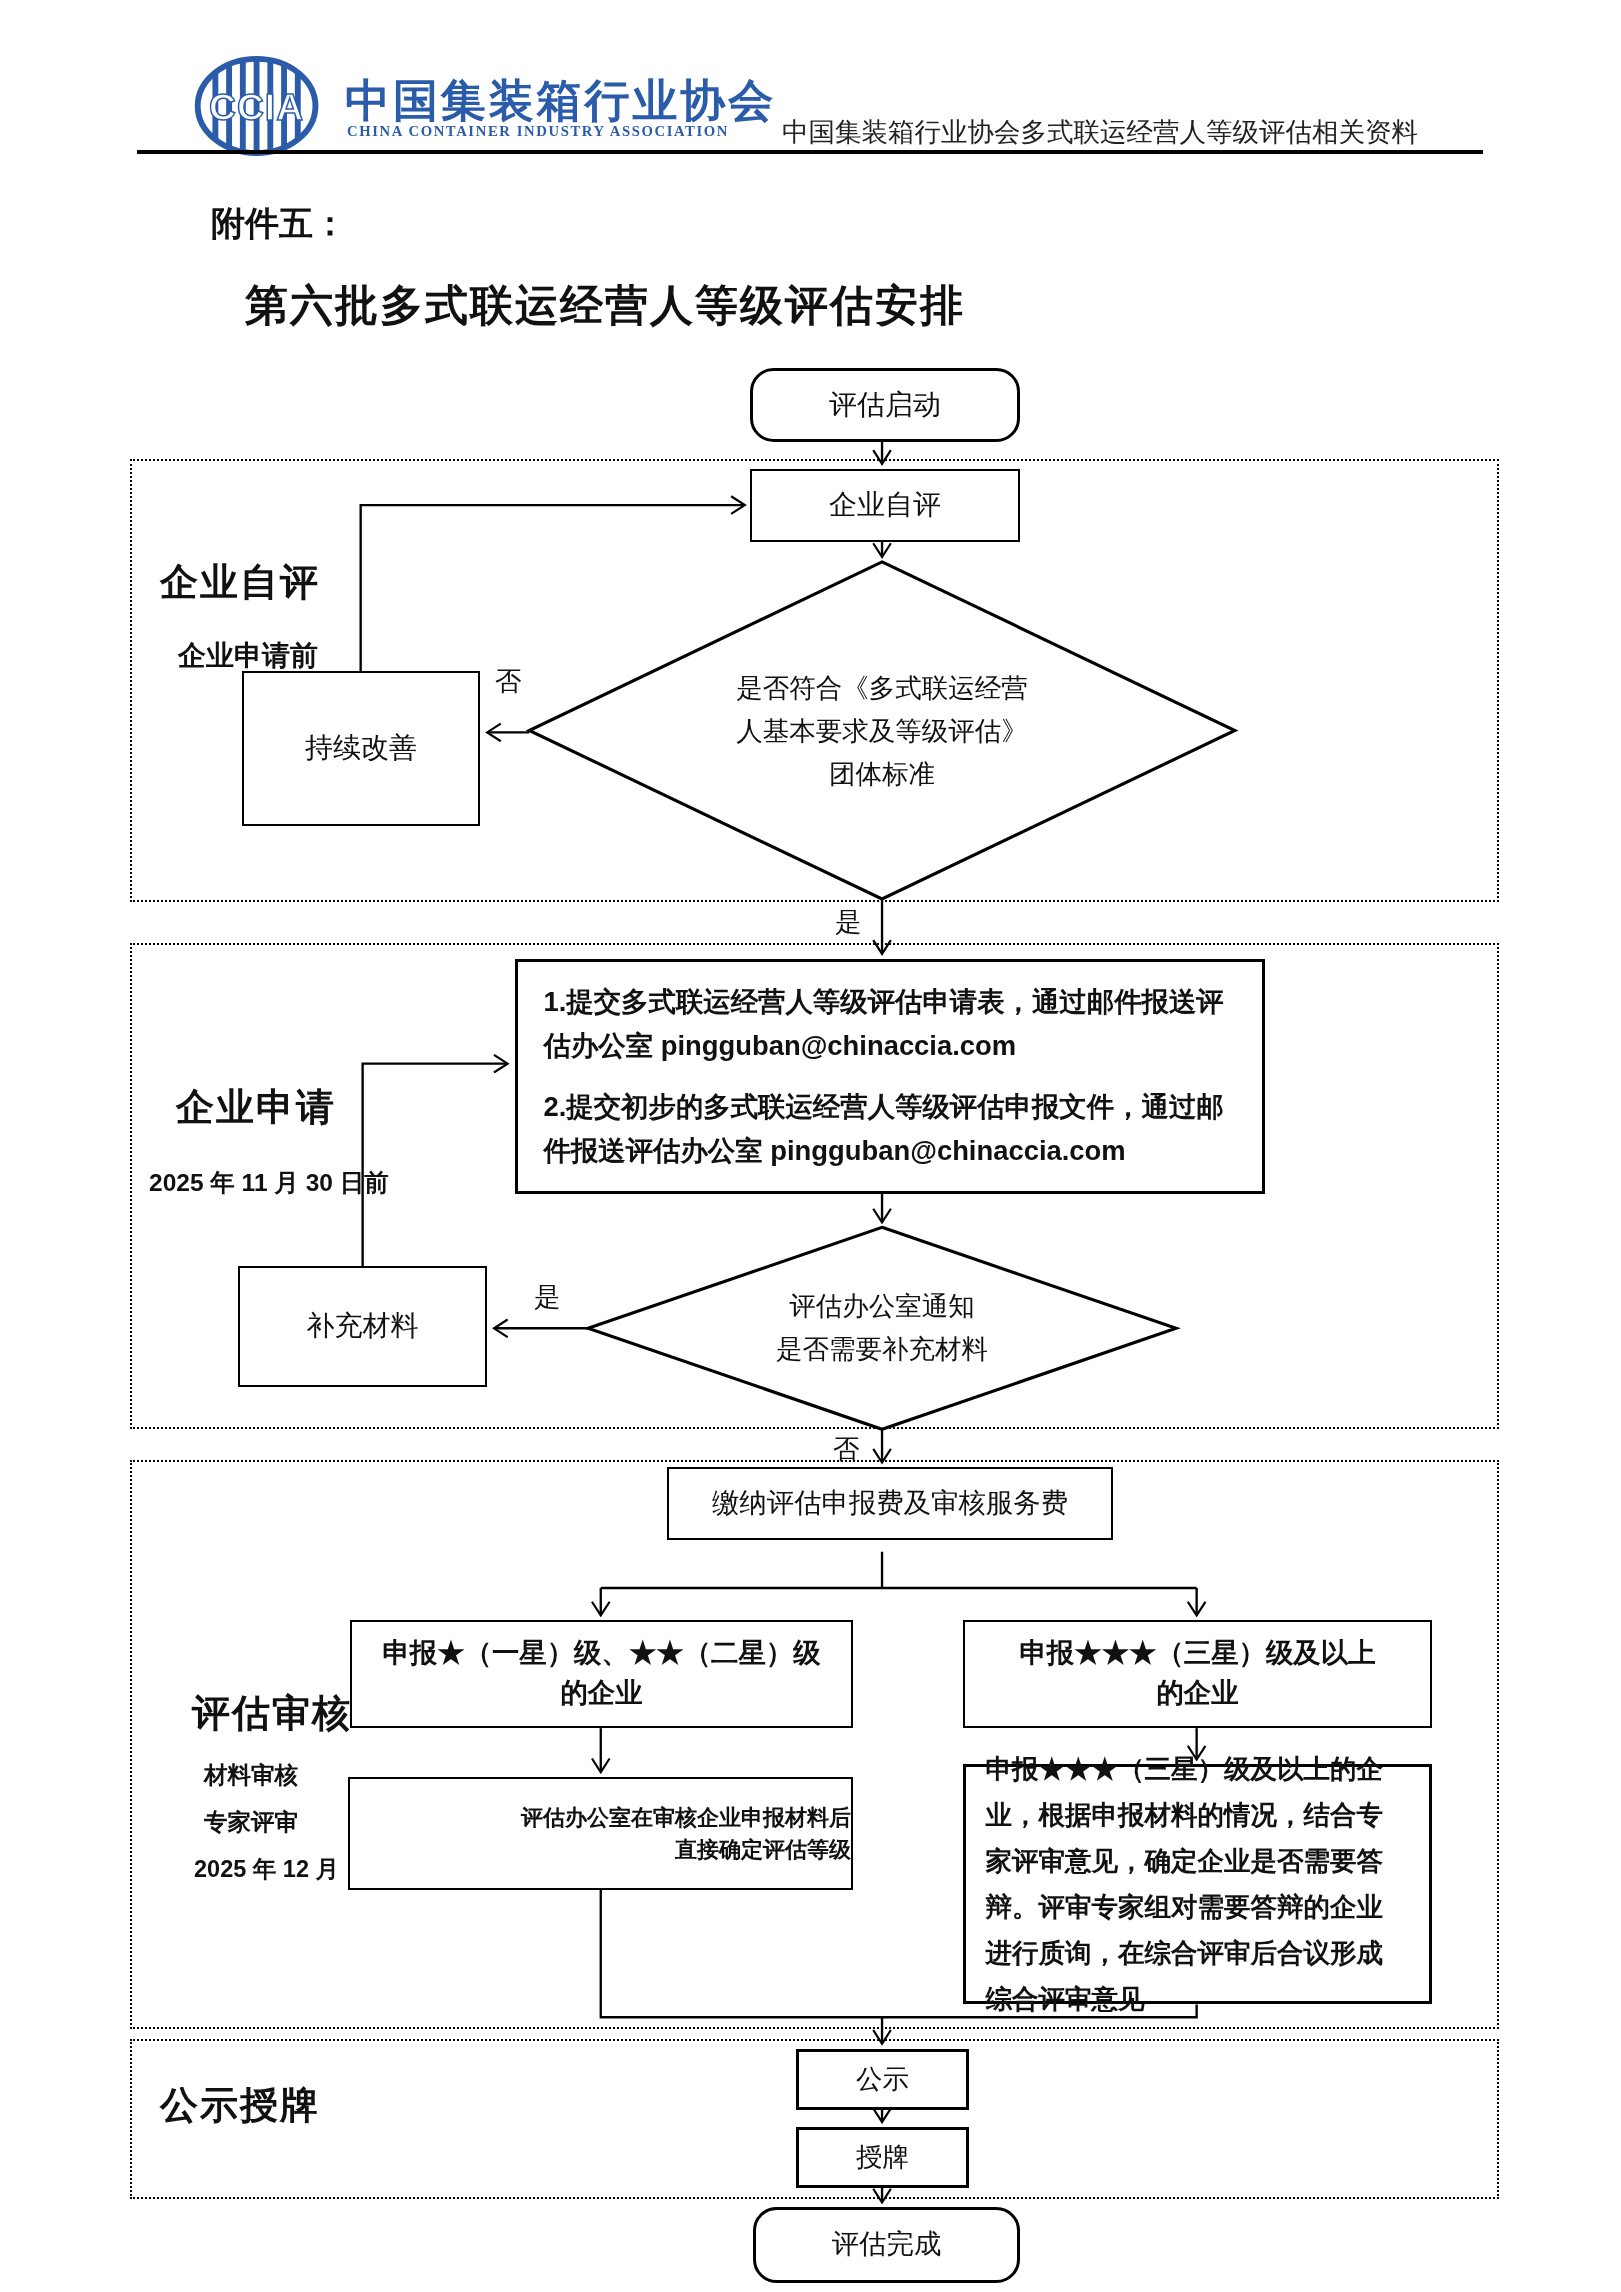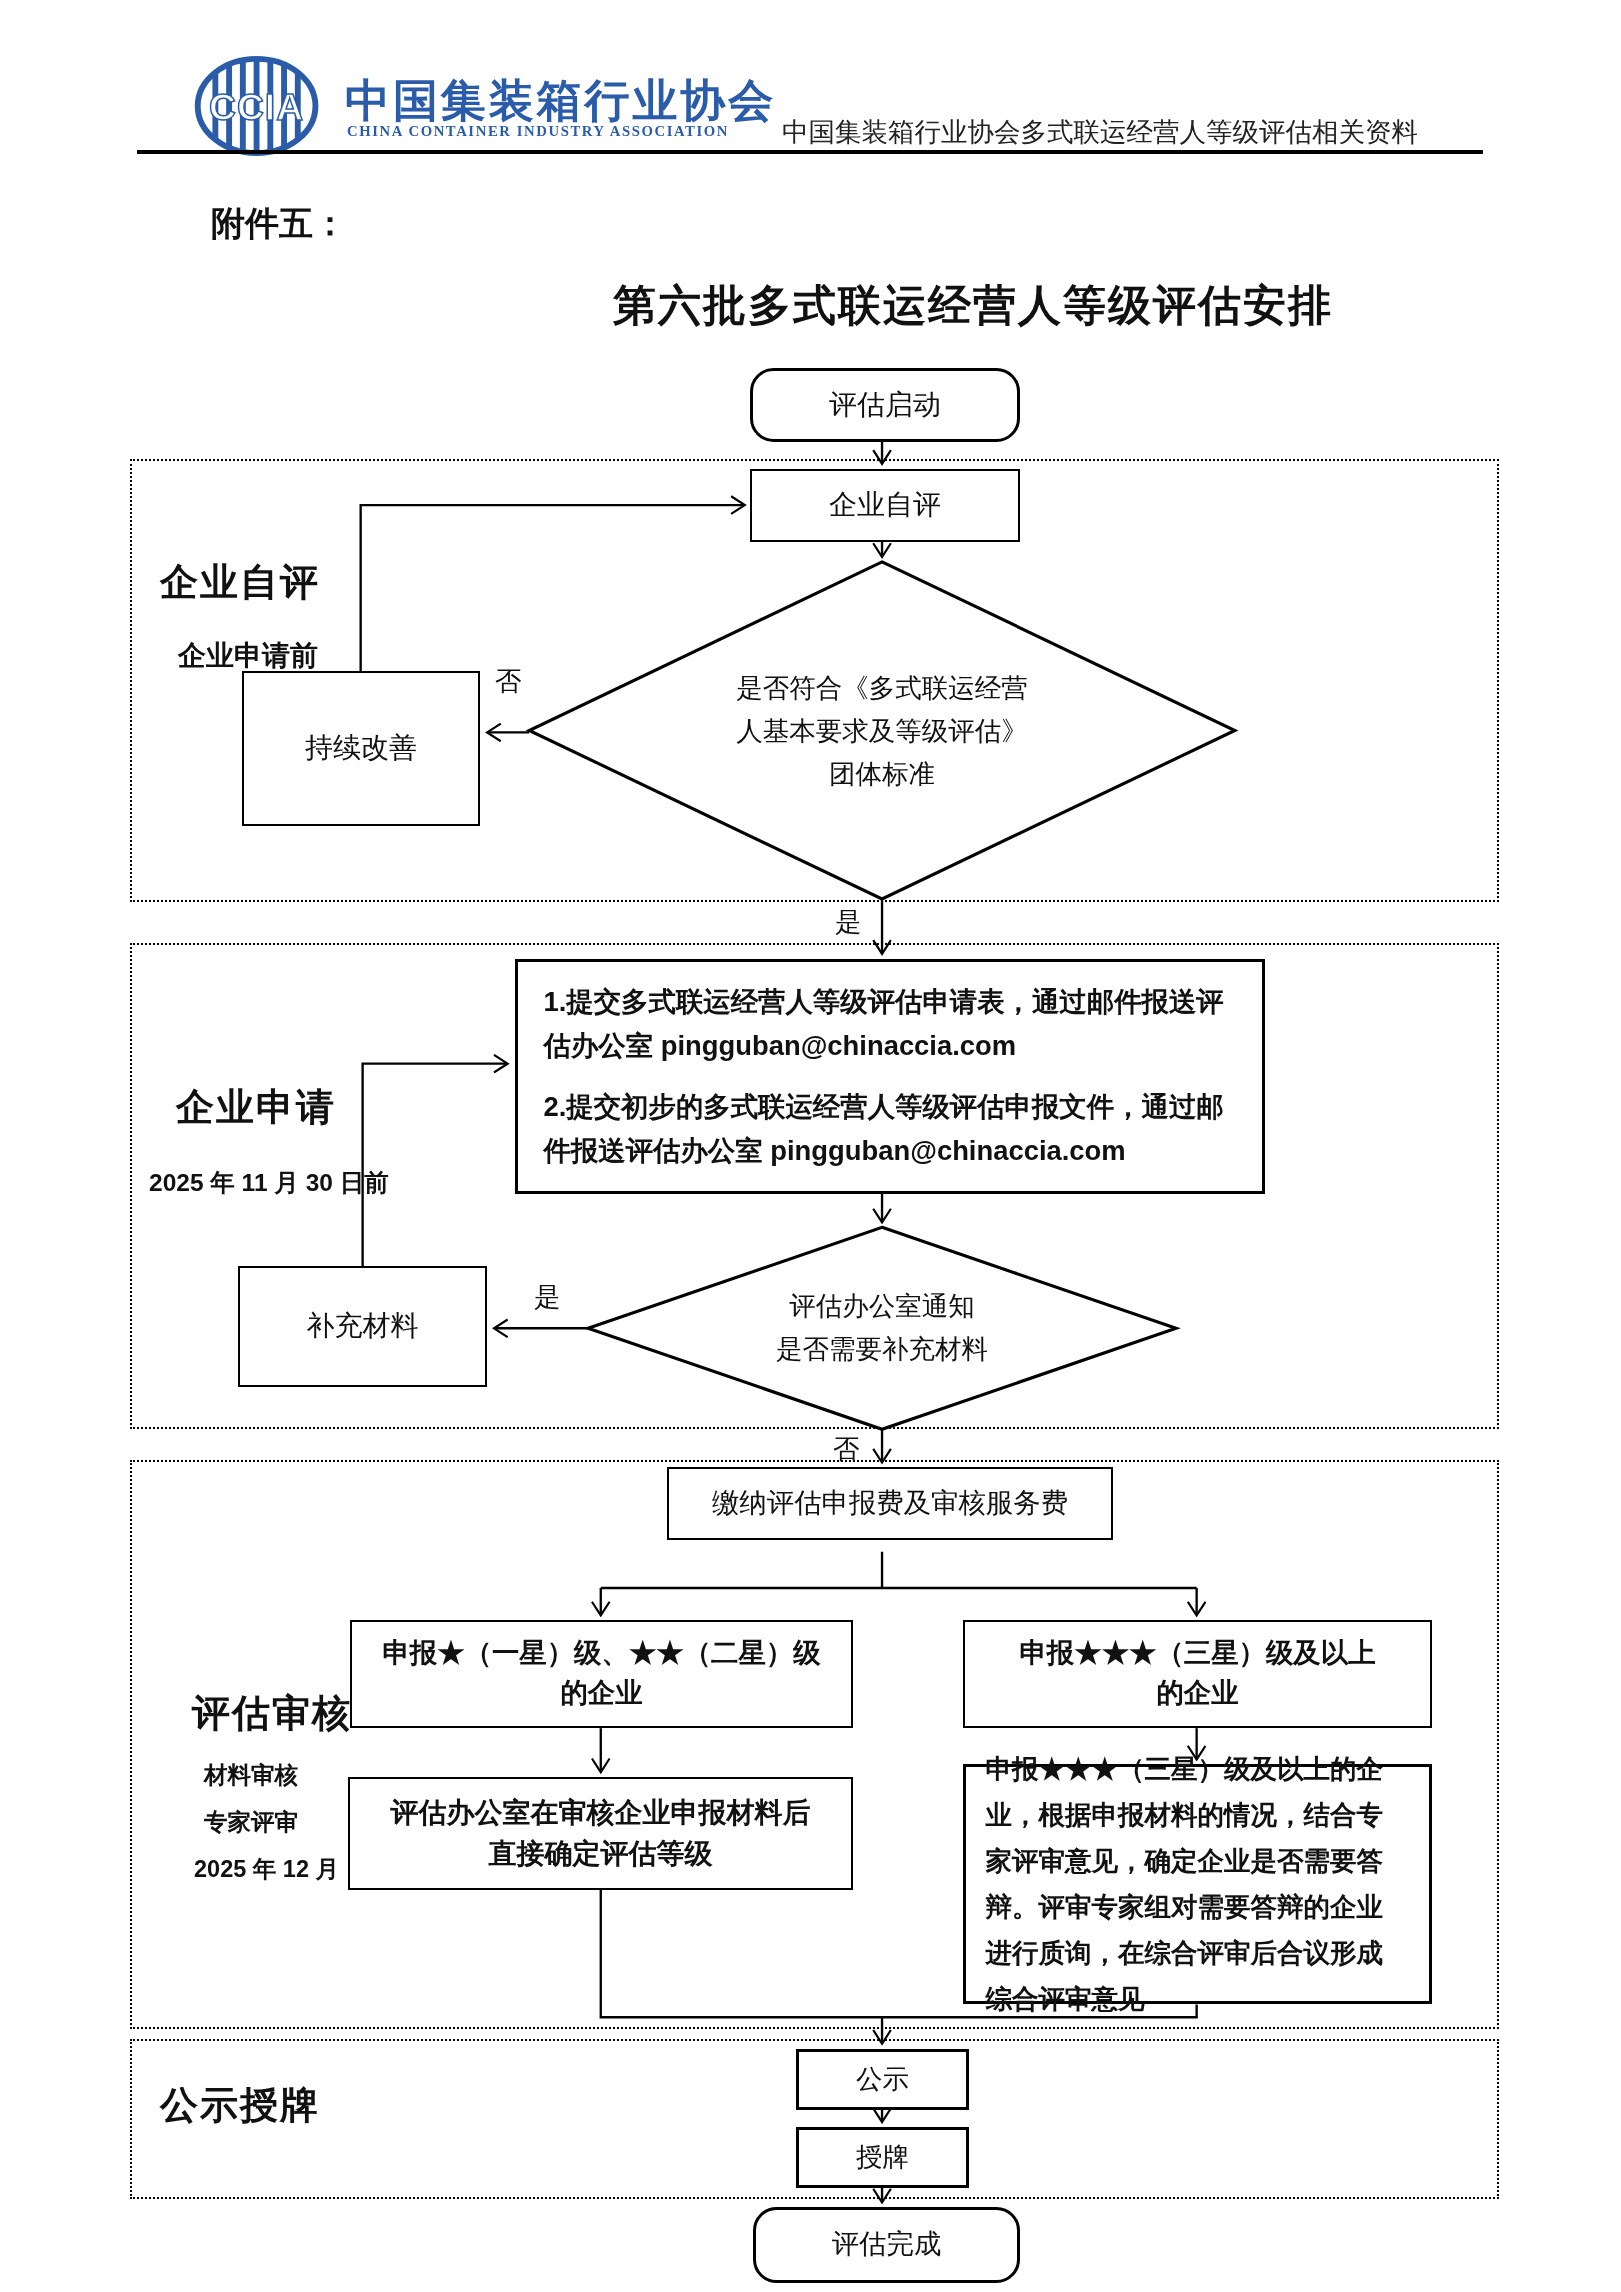--- a/index.html
+++ b/index.html
@@ -30,21 +30,21 @@
   }
   .flow-svg{position:absolute;left:0;top:0;z-index:2;}
   
   .org-cn{position:absolute;left:345px;top:71px;font-size:45px;font-weight:bold;color:#2a5caa;
     letter-spacing:2.9px;font-family:"Liberation Sans","DejaVu Sans",sans-serif;z-index:2;}
   .org-en{position:absolute;left:347px;top:123px;font-size:14.7px;font-weight:bold;color:#2a5caa;
     letter-spacing:1.6px;font-family:"Liberation Serif",serif;z-index:2;}
   .doc-ref{position:absolute;left:0;top:114px;width:1418px;text-align:right;font-size:26.5px;color:#222;z-index:2;}
   .rule{position:absolute;left:137px;top:150px;width:1346px;height:3.9px;background:#000;z-index:2;}
   .attachment{position:absolute;left:211px;top:201px;font-size:34px;font-weight:bold;}
-  .doc-title{position:absolute;left:245px;top:277px;width:1088px;text-align:right;
+  .doc-title{position:absolute;left:245px;top:277px;width:1088px;text-align:left;
     font-size:43px;font-weight:bold;letter-spacing:2px;}
   
   .apply-box{
     position:absolute;left:515px;top:959px;width:750px;height:235px;border:3.9px solid #000;
     background:#fff;box-sizing:border-box;z-index:3;display:flex;flex-direction:column;
     justify-content:center;padding:5.9px 25.5px;text-align:left;
   }
   .apply-box .para{font-size:27.4px;font-weight:bold;line-height:1.6;margin:8.8px 0;
     font-family:"Liberation Sans","DejaVu Sans",sans-serif;}
   .high-result{
@@ -169,21 +169,21 @@
   <div class="box bold" style="left:350px;top:1620px;width:503px;height:108px;font-size:27.4px;">
     <span class="bline">申报★（一星）级、★★（二星）级</span>
     <span class="bline">的企业</span>
   </div>
 
   <div class="box bold" style="left:963px;top:1620px;width:469px;height:108px;font-size:27.4px;">
     <span class="bline">申报★★★（三星）级及以上</span>
     <span class="bline">的企业</span>
   </div>
 
-  <div class="box bold" style="left:348px;top:1777px;width:505px;height:113px;font-size:28px;">
+  <div class="box bold" style="left:348px;top:1777px;width:505px;height:113px;font-size:22px;align-items:flex-end;">
     <span class="bline">评估办公室在审核企业申报材料后</span>
     <span class="bline">直接确定评估等级</span>
   </div>
 
   <div class="high-result">
     <span>申报★★★（三星）级及以上的企业，根据申报材料的情况，结合专家评审意见，确定企业是否需要答辩。评审专家组对需要答辩的企业进行质询，在综合评审后合议形成综合评审意见</span>
   </div>
 
   <div class="box" style="left:796px;top:2049px;width:173px;height:61px;font-size:26.5px;border-width:3.9px;">公示</div>
 

